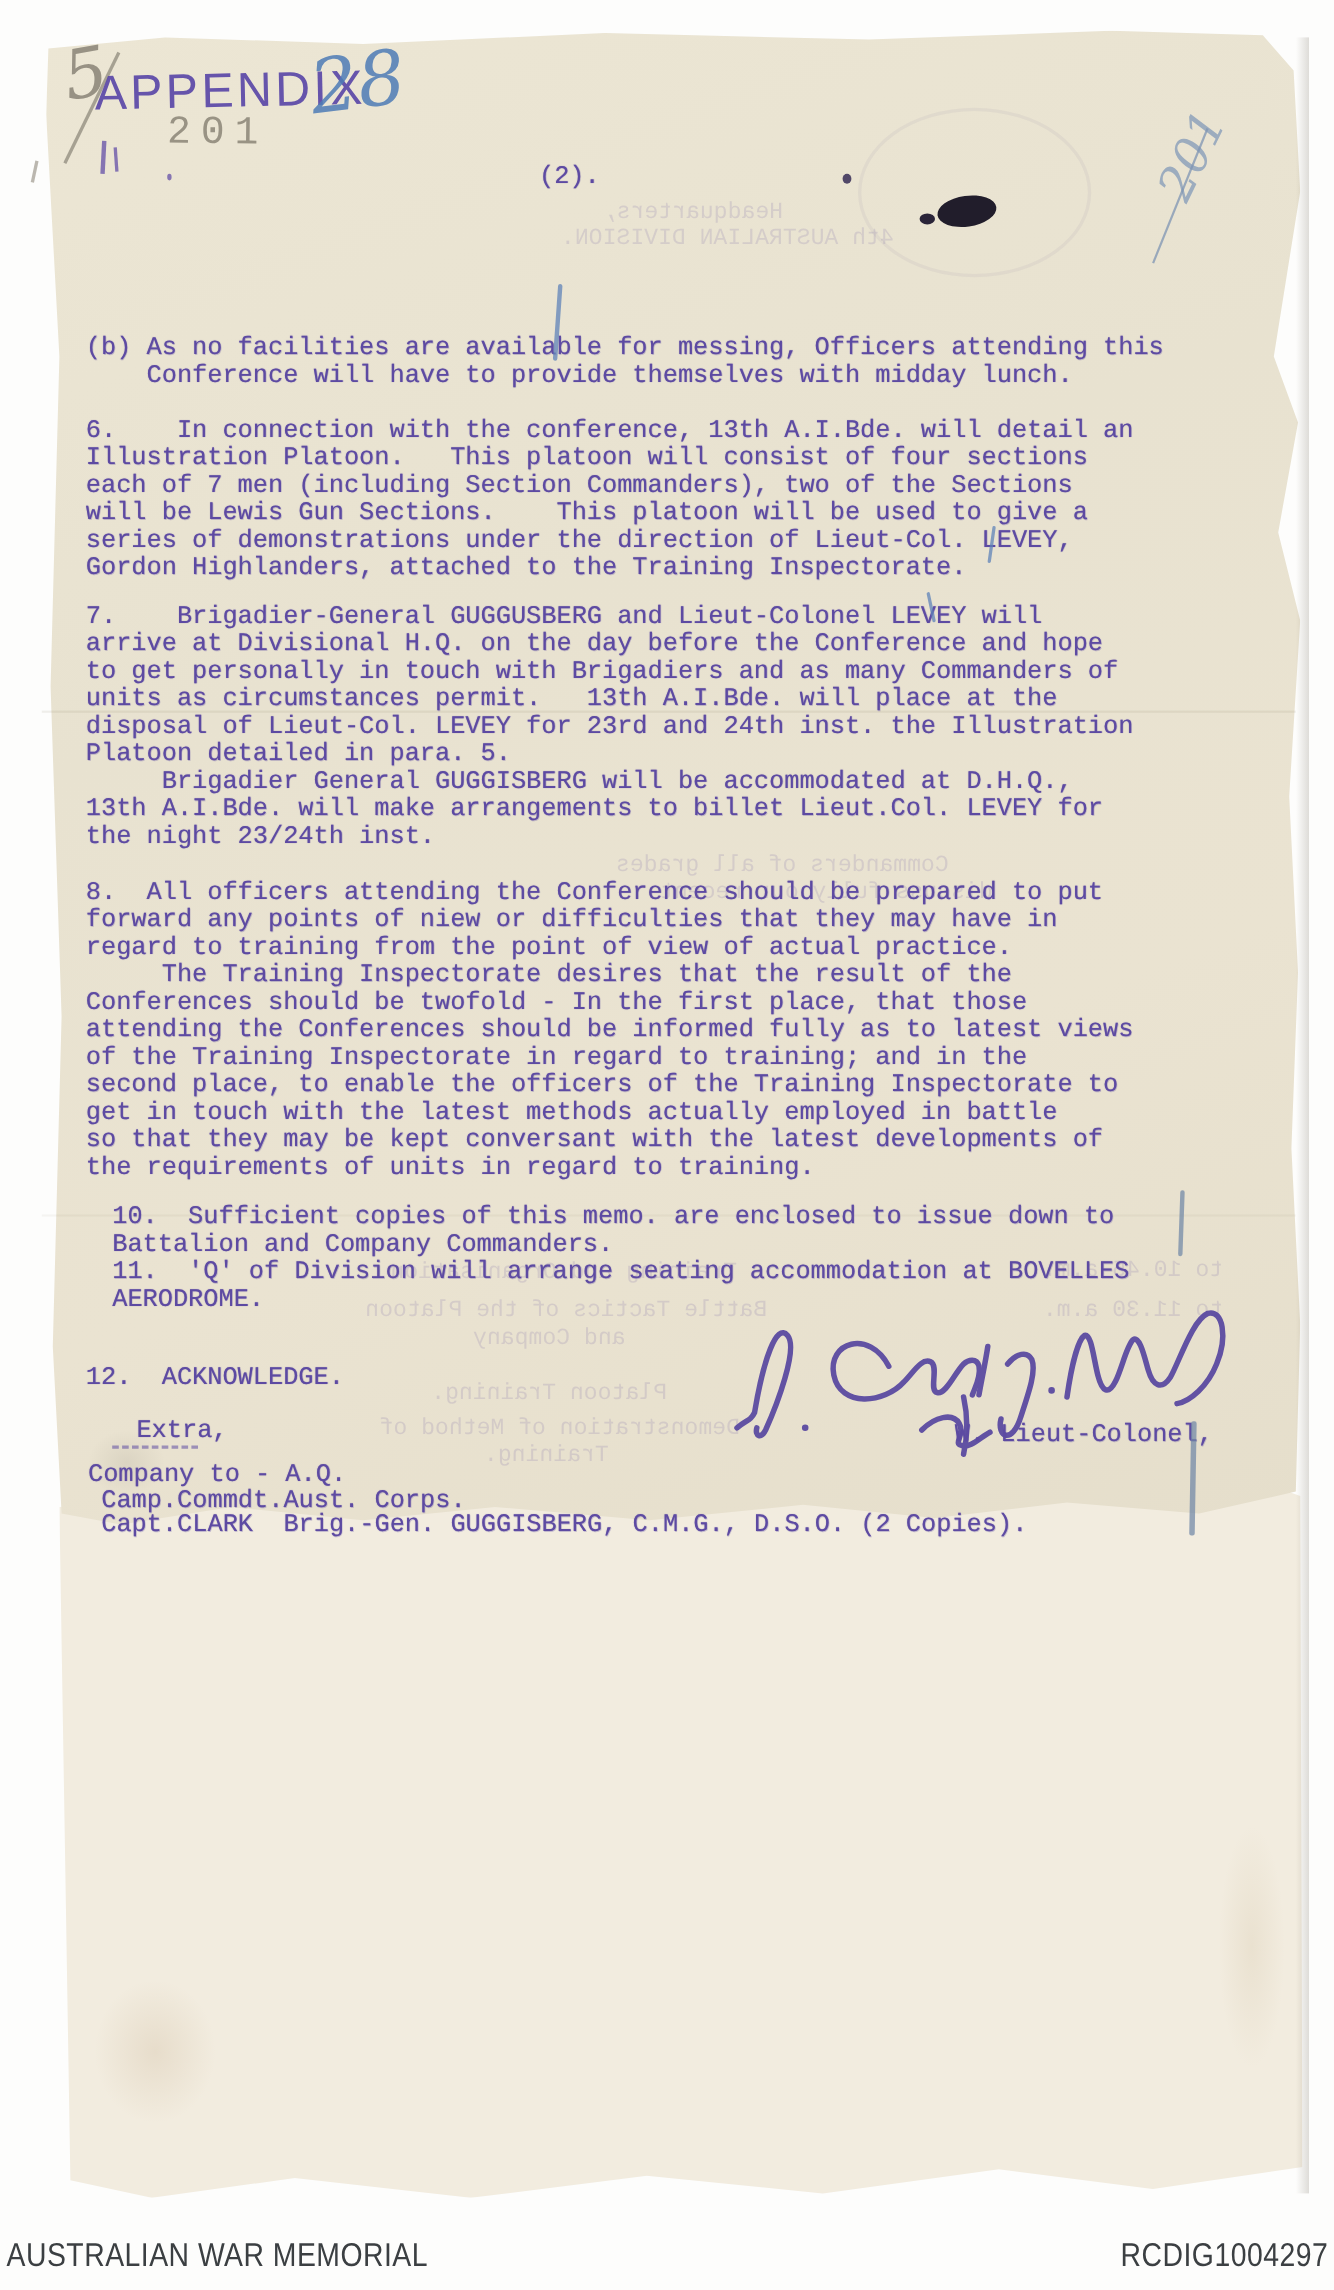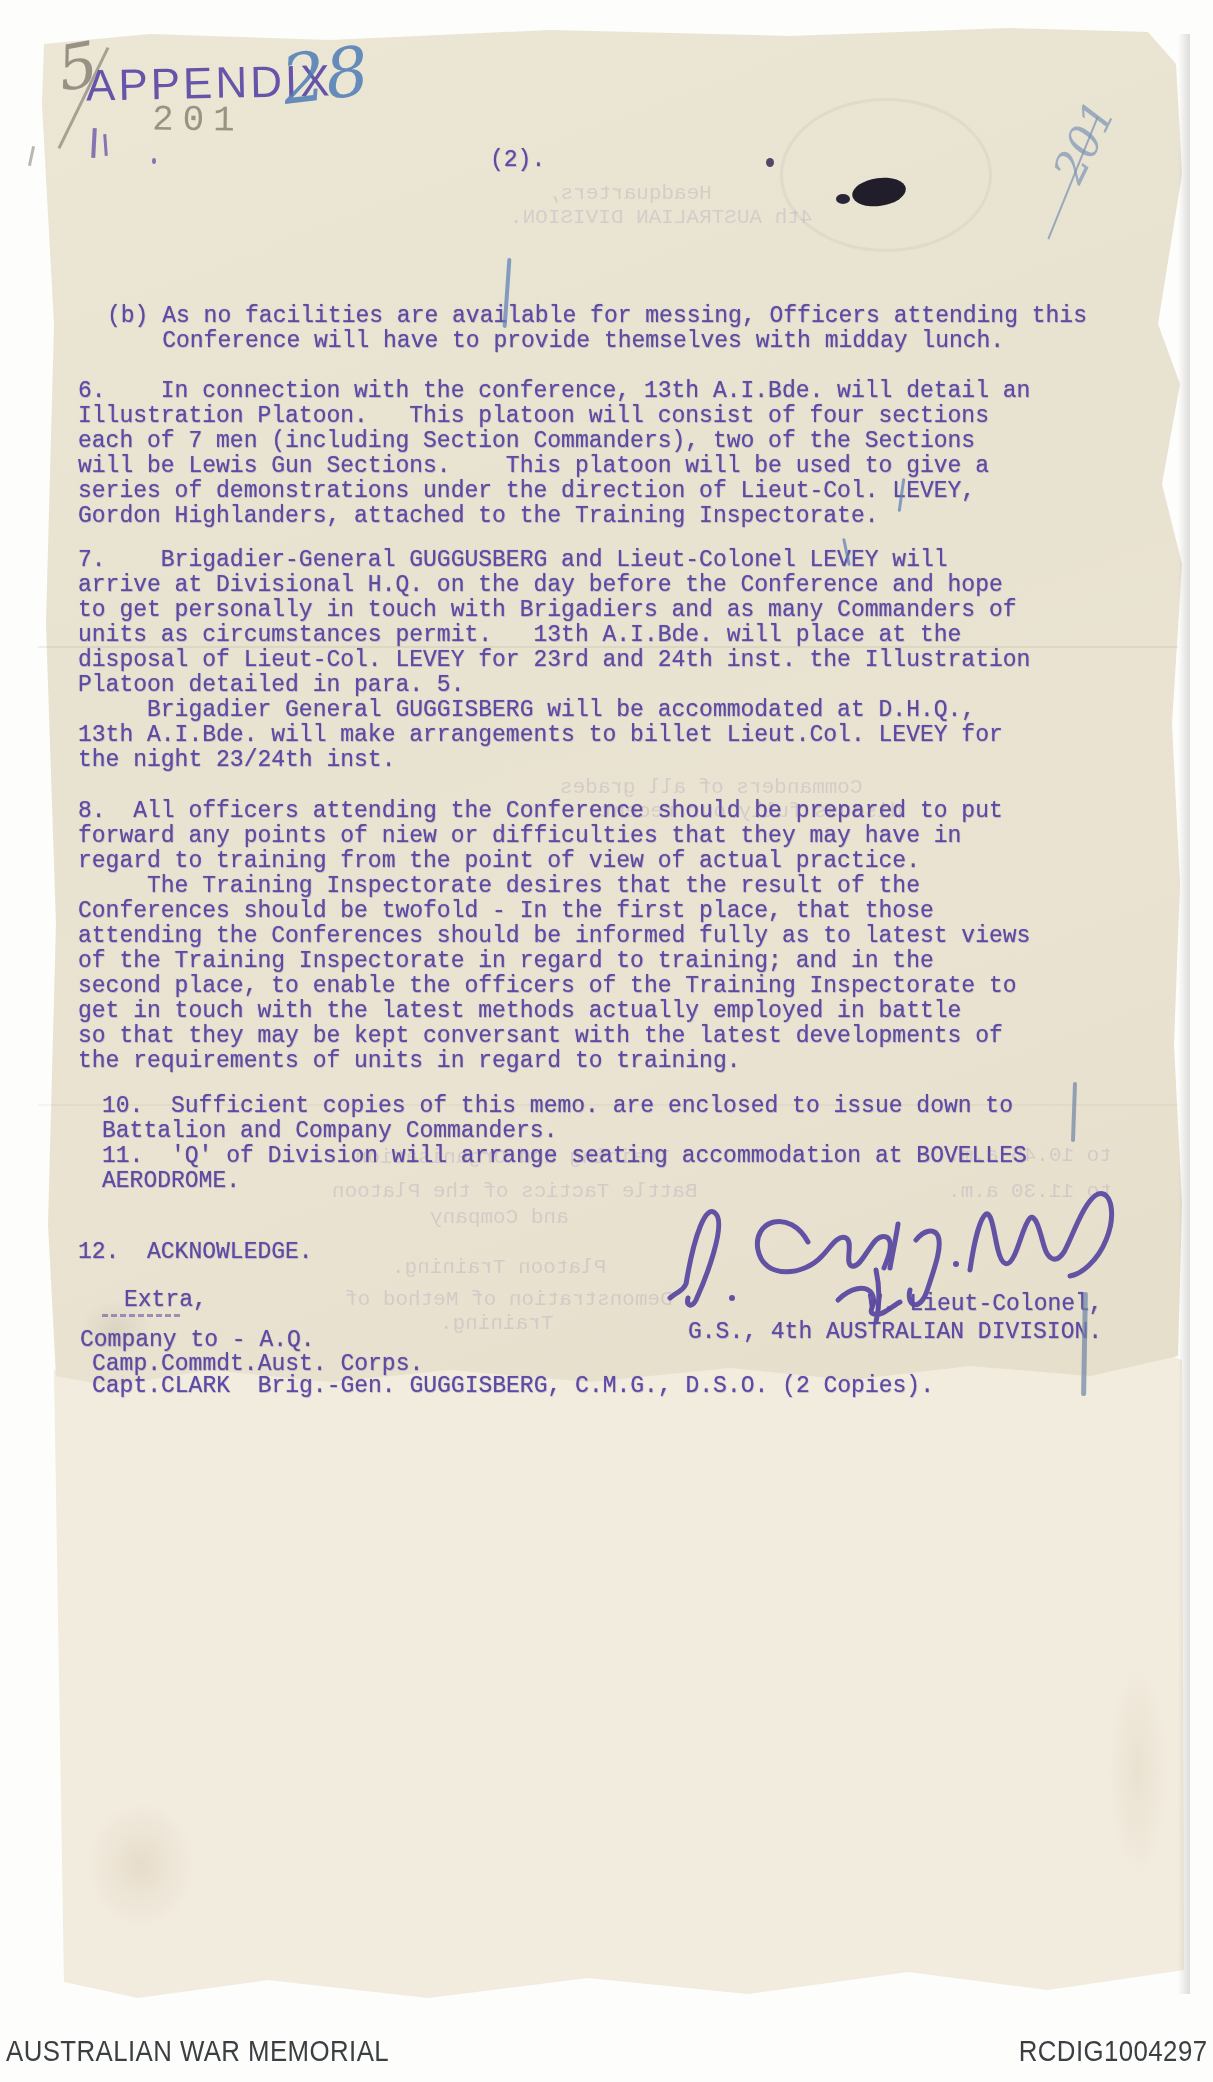--- a/index.html
+++ b/index.html
@@ -109,21 +109,21 @@
   <div id="hand-201-slash"></div>
   <div class="ink-mark" style="left:92px;top:128px;width:4px;height:30px;transform:rotate(3deg);"></div>
   <div class="ink-mark" style="left:104px;top:134px;width:3px;height:22px;transform:rotate(-4deg);"></div>
   <div class="ink-mark" style="left:152px;top:158px;width:4px;height:6px;border-radius:50%;"></div>
   <div id="faint-stamp-circle"></div>
   <div id="ink-blob"></div>
   <div id="ink-blob2"></div>
   <div id="ink-dot"></div>
 
   <div class="typed" style="left:490px;top:148px;">(2).</div>
-  <div class="typed" style="left:78px;top:304px;margin-left:29px;">(b) As no facilities are available for messing, Officers attending this
+  <div class="typed" style="left:78px;top:304px;">(b) As no facilities are available for messing, Officers attending this
     Conference will have to provide themselves with midday lunch.</div>
   <div class="typed" style="left:78px;top:379px;">6.    In connection with the conference, 13th A.I.Bde. will detail an
 Illustration Platoon.   This platoon will consist of four sections
 each of 7 men (including Section Commanders), two of the Sections
 will be Lewis Gun Sections.    This platoon will be used to give a
 series of demonstrations under the direction of Lieut-Col. LEVEY,
 Gordon Highlanders, attached to the Training Inspectorate.</div>
   <div class="typed" style="left:78px;top:548px;">7.    Brigadier-General GUGGUSBERG and Lieut-Colonel LEVEY will
 arrive at Divisional H.Q. on the day before the Conference and hope
 to get personally in touch with Brigadiers and as many Commanders of
@@ -157,21 +157,20 @@
       <path d="M258,52 C256,66 252,84 250,96"></path>
       <path d="M276,68 C284,58 294,56 298,64 C302,74 296,92 288,116 C280,142 266,134 270,118"></path>
       <path d="M330,98 C334,70 340,46 346,42 C352,40 354,62 358,78 C362,94 368,96 374,84 C380,72 384,52 390,46 C396,42 400,60 404,74 C408,88 416,92 424,80 C432,66 444,28 458,22 C472,18 476,44 466,68 C458,88 442,102 430,104"></path>
       <path d="M198,128 C210,116 226,112 232,122 C238,132 226,140 234,142 C242,145 252,134 260,130"></path>
       <path d="M236,98 C240,116 240,132 236,150"></path>
       <circle cx="92" cy="126" r="3" fill="#5746a0" stroke="none"></circle>
       <circle cx="316" cy="92" r="3" fill="#5746a0" stroke="none"></circle>
     </g>
   </svg>
   <div class="typed" style="left:868px;top:1292px;">W. Lieut-Colonel,</div>
-  <div class="typed" style="left:688px;top:1320px;">G.S., 4th AUSTRALIAN DIVISION.</div>
 
   <div class="typed typed-sm" style="left:100px;top:1288px;margin-left:24px;">Extra,</div>
   <div id="extra-underline"></div>
   <div class="typed typed-sm" style="left:80px;top:1328px;">Company to - A.Q.</div>
   <div class="typed typed-sm" style="left:92px;top:1352px;">Camp.Commdt.Aust. Corps.</div>
   <div class="typed typed-sm" style="left:92px;top:1374px;">Capt.CLARK  Brig.-Gen. GUGGISBERG, C.M.G., D.S.O. (2 Copies).</div>
 
   <div class="pen-tick" style="left:505px;top:258px;width:4px;height:70px;transform:rotate(4deg);"></div>
   <div class="pen-tick" style="left:900px;top:478px;width:3px;height:34px;transform:rotate(8deg);"></div>
   <div class="pen-tick" style="left:845px;top:538px;width:3px;height:28px;transform:rotate(-12deg);"></div>

